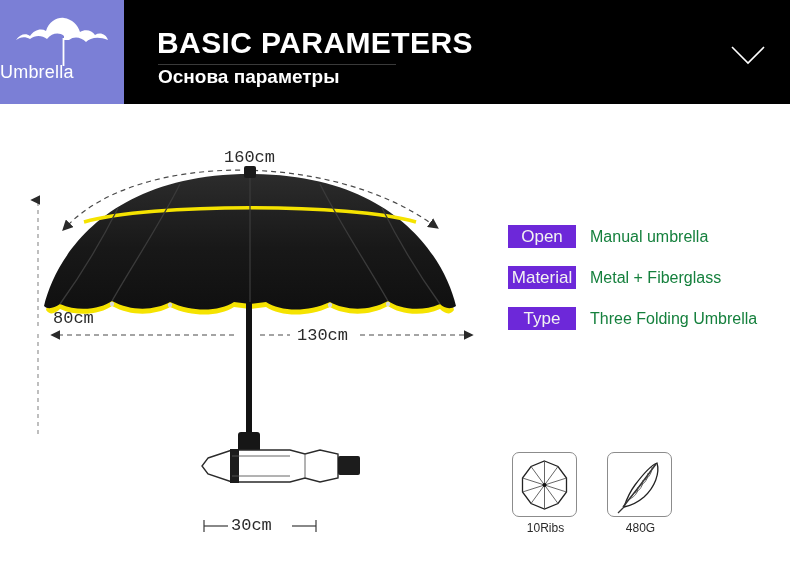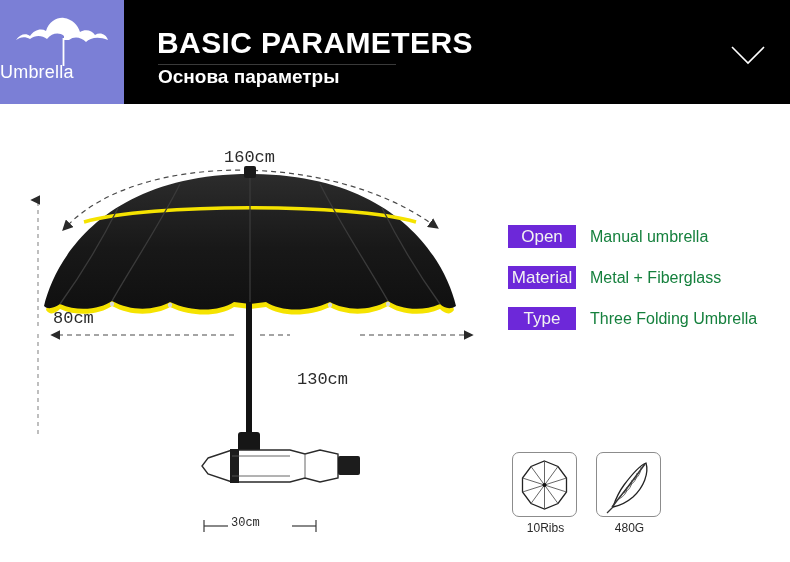--- a/index.html
+++ b/index.html
@@ -83,21 +83,21 @@
     left: 0; top: 104px;
     width: 500px; height: 458px;
   }
   .dim-label {
     position: absolute;
     color: #2a2a2a;
     font-size: 17px;
     white-space: nowrap;
     font-family: Liberation Mono, monospace;
   }
-  .dim-label.small { font-size: 12px; text-align: center; }
+  .dim-label.small { font-size: 17px; text-align: center; }
 
   
   .specs {
     position: absolute;
     left: 508px; top: 216px;
     width: 278px;
   }
   .spec-row {
     display: flex;
     align-items: center;
@@ -119,21 +119,21 @@
     color: #15803d;
     font-size: 16px;
     white-space: nowrap;
   }
 
   
   .features {
     position: absolute;
     left: 512px; top: 452px;
     display: flex;
-    gap: 17px;
+    gap: 28px;
   }
   .feature {
     width: 67px;
     text-align: center;
   }
   .feature-box {
     width: 65px; height: 65px;
     border: 1px solid #8c8c8c;
     border-radius: 7px;
     box-sizing: border-box;
@@ -269,21 +269,21 @@
       <g stroke="#3a3a3a" stroke-width="1.2">
         <line x1="204" y1="416" x2="204" y2="428"></line>
         <line x1="316" y1="416" x2="316" y2="428"></line>
         <line x1="204" y1="422" x2="228" y2="422"></line>
         <line x1="292" y1="422" x2="316" y2="422"></line>
       </g>
     </svg>
 
     <div class="dim-label" style="left:224px; top:44px;">160cm</div>
     <div class="dim-label" style="left:12px; top:205px;margin-left:41px;">80cm</div>
-    <div class="dim-label" style="left:297px; top:222px;margin-top:44px;">130cm</div>
+    <div class="dim-label" style="left:297px; top:222px;">130cm</div>
     <div class="dim-label small" style="left:231px; top:412px;">30cm</div>
   </div>
 
   <div class="specs">
 
     <div class="spec-row">
       <div class="spec-tag">Open</div>
       <div class="spec-val">Manual umbrella</div>
     </div>
 

